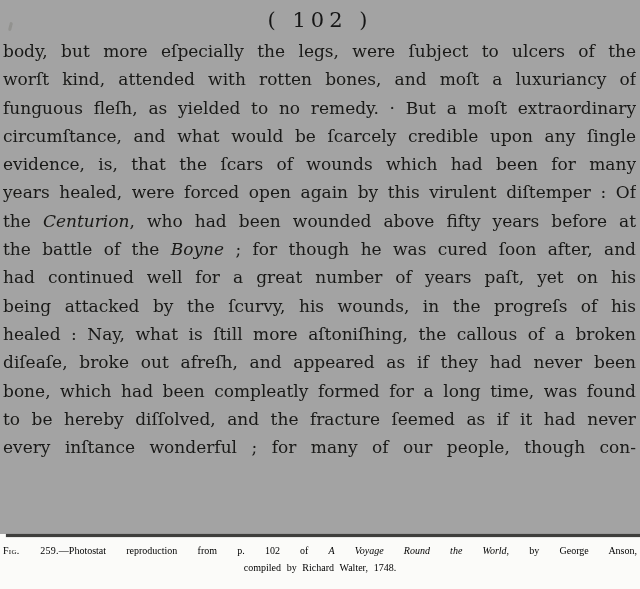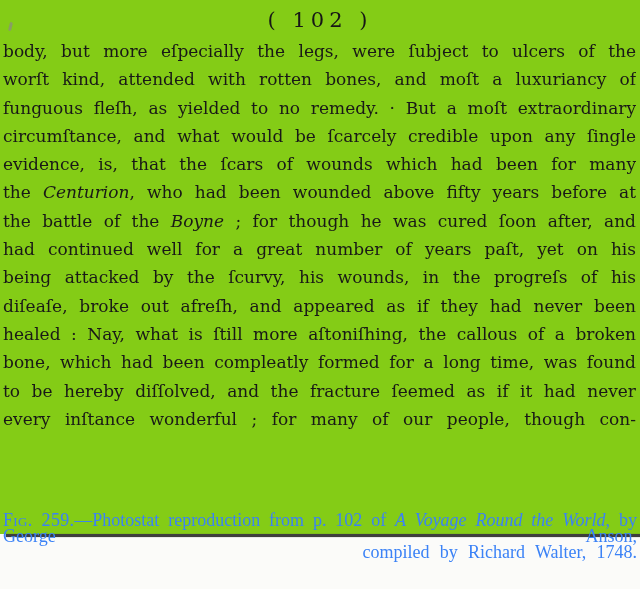--- a/index.html
+++ b/index.html
@@ -3,21 +3,21 @@
 <meta charset="utf-8">
 <style>
   html,body{margin:0;padding:0;}
   body{
     width:640px;height:589px;position:relative;overflow:hidden;
     background:#fbfbf9;
     font-family:"Liberation Serif", serif;
   }
   .photostat{
     position:absolute;left:0;top:0;width:640px;height:534px;
-    background:#84cc16;
+    background:#a3a3a3;
     color:#1c1c1c;
   }
   .photostat-edge{
     position:absolute;left:6px;right:0;top:534px;height:3px;
     background:#3e3e3c;
     box-shadow:0 0 1px #3e3e3c;
   }
   .scan-speck{
     position:absolute;left:9px;top:22px;width:3px;height:9px;
     background:#8a8a86;border-radius:2px;transform:rotate(14deg);opacity:.7;
@@ -34,47 +34,48 @@
     font-family:"DejaVu Serif", serif;
     font-size:17px;line-height:28.3px;
     color:#191917;
   }
   .body-text .line{
     text-align:justify;text-align-last:justify;
     white-space:normal;overflow:hidden;height:28.3px;
   }
   .body-text em{font-style:italic;}
   .caption{
-    position:absolute;left:3px;right:3px;top:513px;
-    color:#3b82f6;
-    font-size:18px;line-height:15.5px;
+    position:absolute;left:3px;right:3px;top:543px;
+    color:#000000;
+    font-size:10px;line-height:15.5px;
   }
   .caption .cap-line1{text-align:justify;text-align-last:justify;}
-  .caption .cap-line2{text-align:right;word-spacing:0.32em;margin-top:1px;}
+  .caption .cap-line2{text-align:center;word-spacing:0.32em;margin-top:1px;}
   .smallcaps{font-variant:small-caps;letter-spacing:0.3px;}
   .caption em{font-style:italic;}
 </style>
 </head>
 <body>
 
 <div class="photostat">
   <div class="scan-speck"></div>
   <div class="page-number">( 102 )</div>
   <div class="body-text">
       <div class="line">body, but more eſpecially the legs, were ſubject to ulcers of the</div>
       <div class="line">worſt kind, attended with rotten bones, and moſt a luxuriancy of</div>
       <div class="line">funguous fleſh, as yielded to no remedy. · But a moſt extraordinary</div>
       <div class="line">circumſtance, and what would be ſcarcely credible upon any ſingle</div>
       <div class="line">evidence, is, that the ſcars of wounds which had been for many</div>
+      <div class="line">years healed, were forced open again by this virulent diſtemper : Of</div>
       <div class="line">the <em>Centurion</em>, who had been wounded above fifty years before at</div>
       <div class="line">the battle of the <em>Boyne</em> ; for though he was cured ſoon after, and</div>
       <div class="line">had continued well for a great number of years paſt, yet on his</div>
       <div class="line">being attacked by the ſcurvy, his wounds, in the progreſs of his</div>
+      <div class="line">healed : Nay, what is ſtill more aſtoniſhing, the callous of a broken</div>
       <div class="line">diſeaſe, broke out afreſh, and appeared as if they had never been</div>
-      <div class="line">healed : Nay, what is ſtill more aſtoniſhing, the callous of a broken</div>
       <div class="line">bone, which had been compleatly formed for a long time, was found</div>
       <div class="line">to be hereby diſſolved, and the fracture ſeemed as if it had never</div>
       <div class="line">every inſtance wonderful ; for many of our people, though con-</div>
     </div>
 </div>
 <div class="photostat-edge"></div>
 
 <div class="caption">
   <div class="cap-line1">
     <span class="smallcaps">Fig. 259.</span><span>—</span><span>Photostat reproduction from p. 102 of </span><em>A Voyage Round the World</em><span>, by George Anson,</span>

